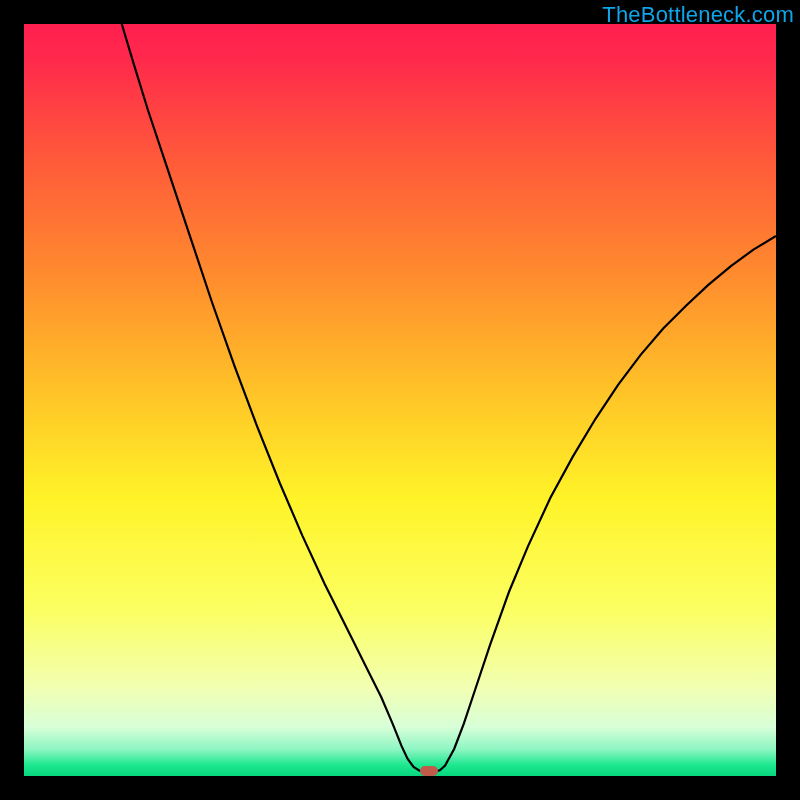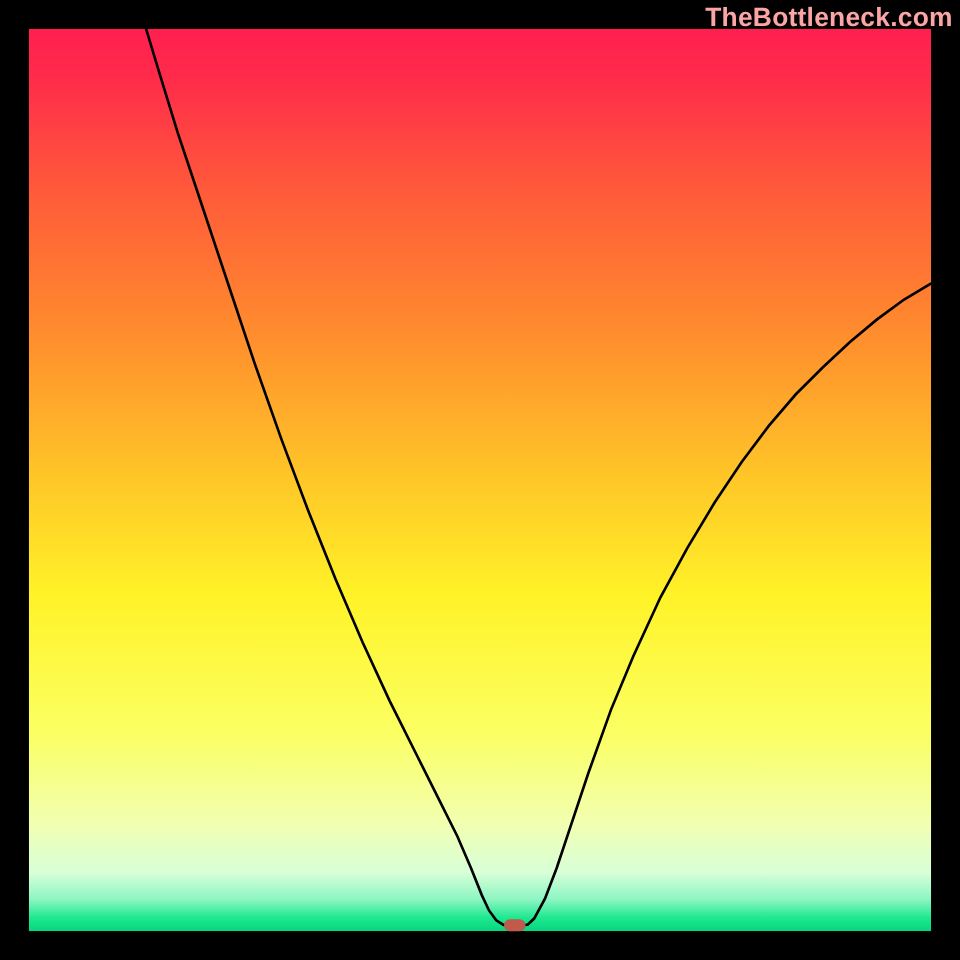--- a/index.html
+++ b/index.html
@@ -23,23 +23,23 @@
     position: absolute;
     left: 0;
     top: 0;
     width: 752px;
     height: 752px;
   }
   .watermark {
     position: absolute;
     top: 2px;
     right: 6px;
-    color: #fca5a5;
+    color: #0ea5e9;
     font-size: 22px;
-    font-weight: 700;
+    font-weight: 400;
     letter-spacing: 0.2px;
   }
   .marker {
     position: absolute;
     width: 18px;
     height: 10px;
     border-radius: 5px;
     transform: translate(-50%, -50%);
   }
 </style>

